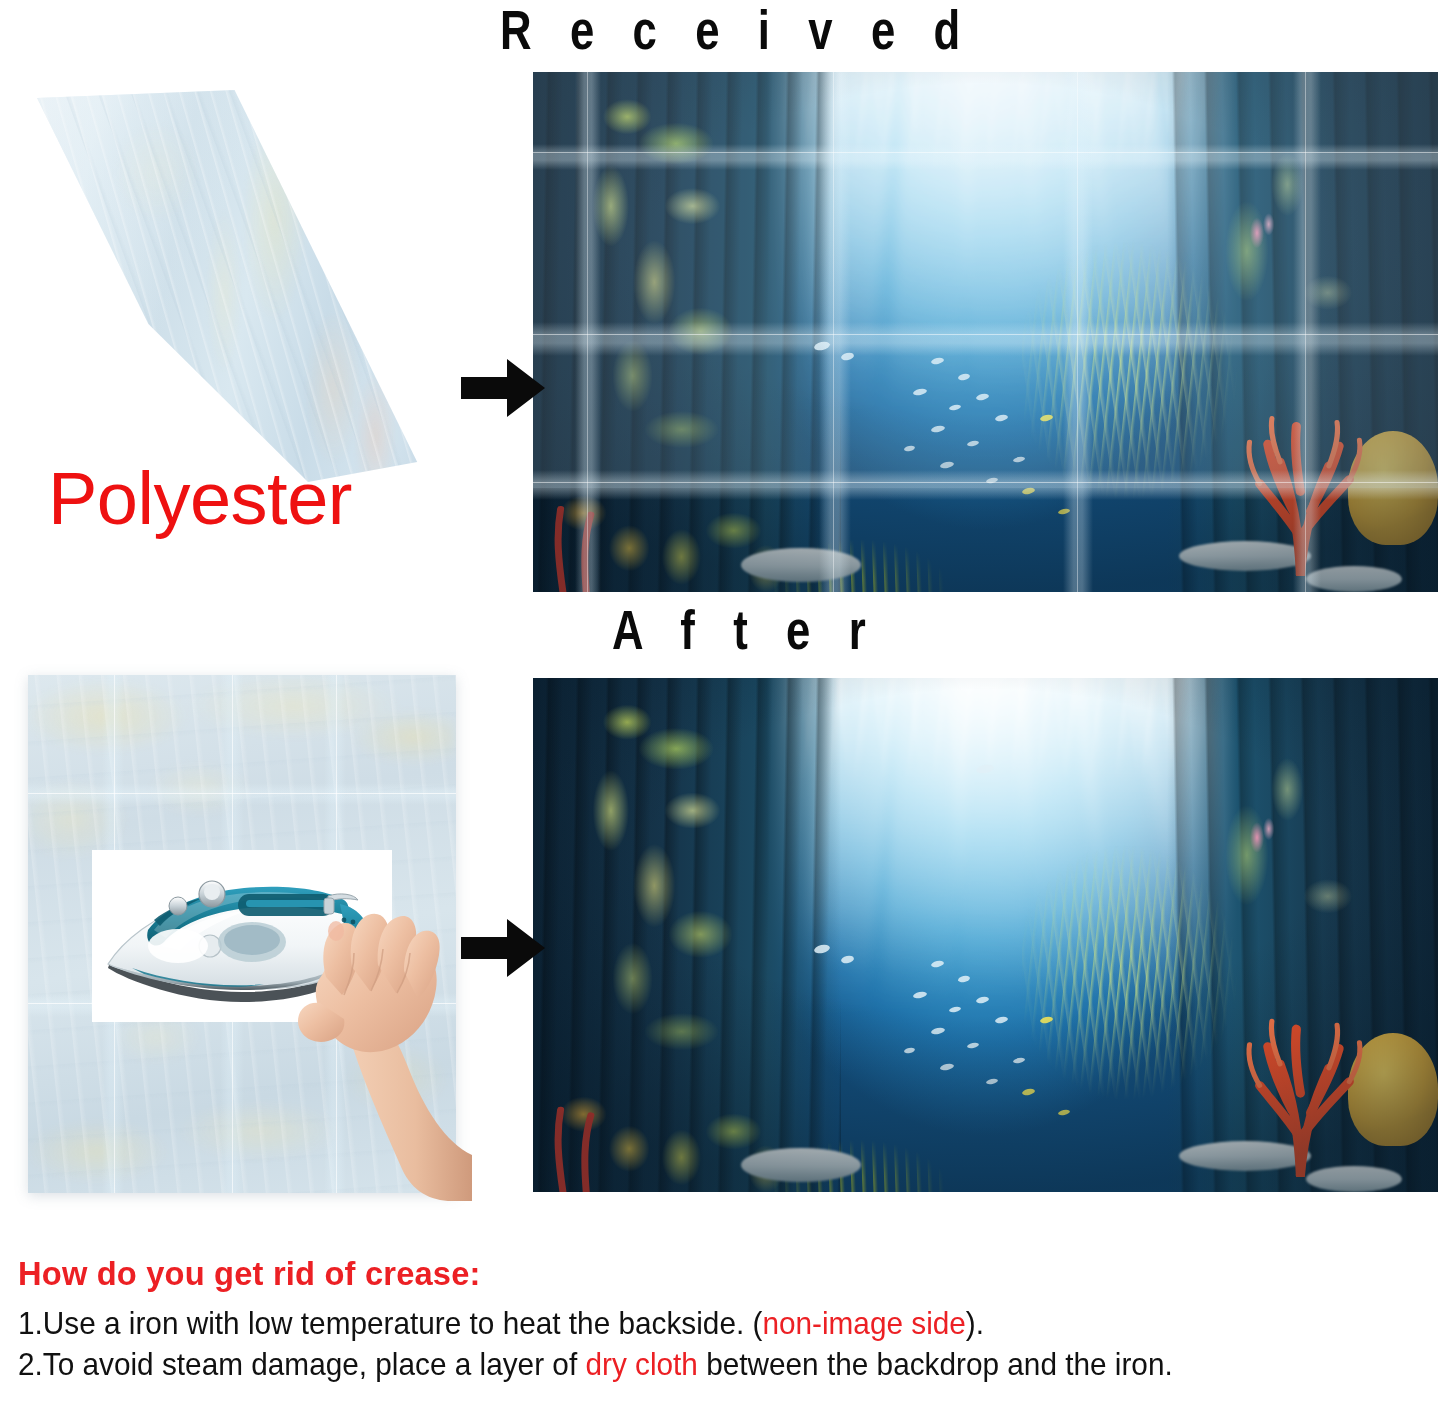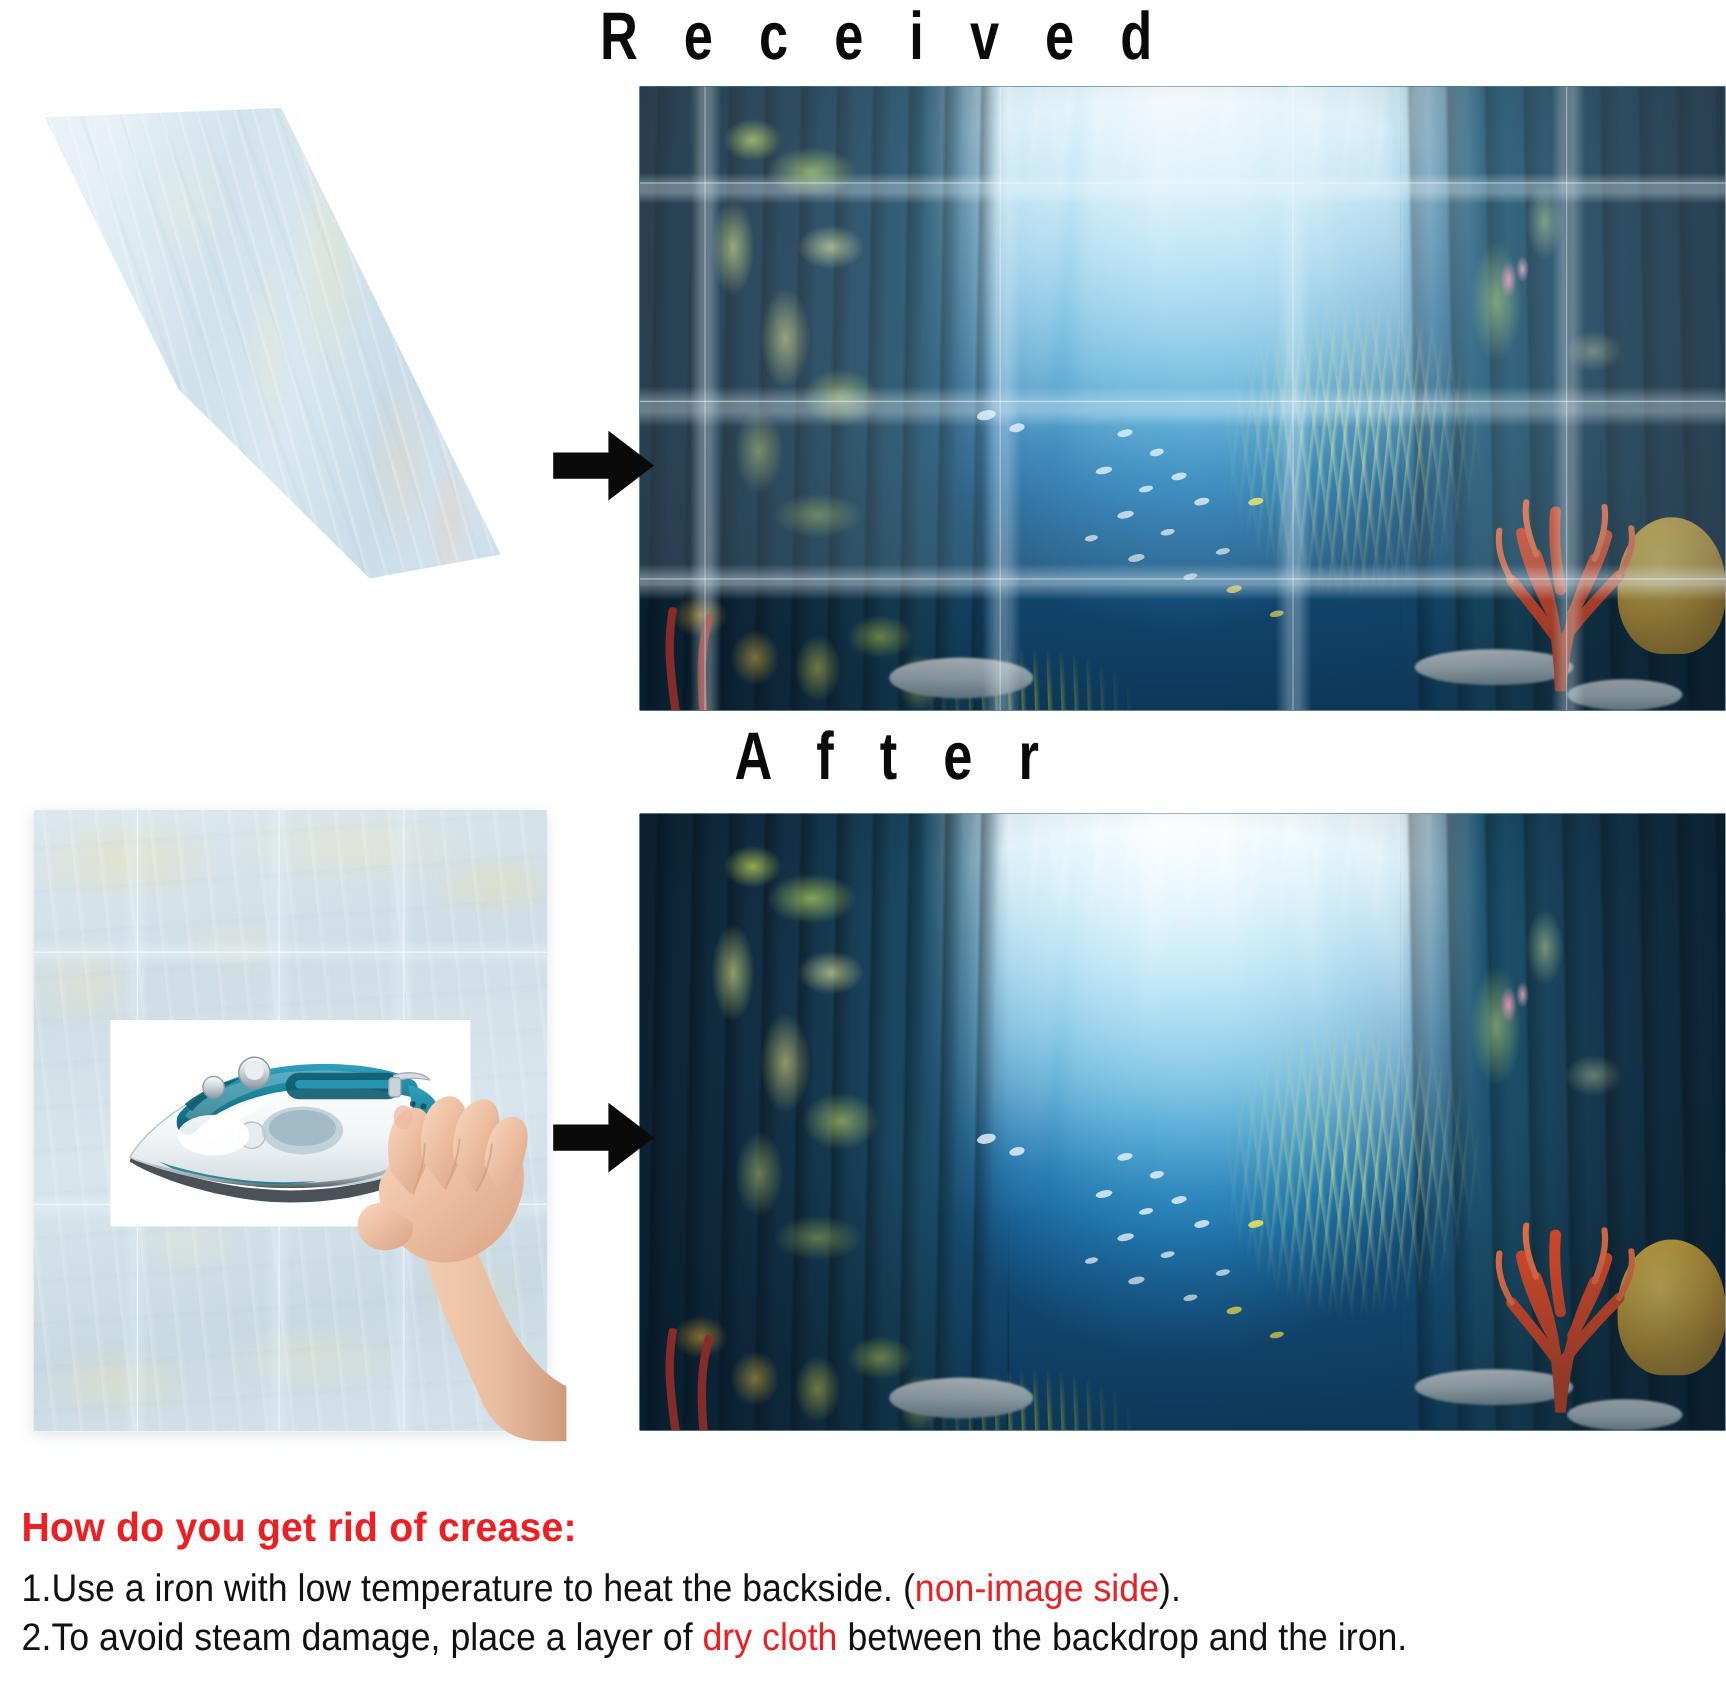--- a/index.html
+++ b/index.html
@@ -370,20 +370,21 @@
 <div class="stage">
 
   <div class="section-heading" id="heading-received">R e c e i v e d</div>
 
   <div id="folded-fabric">
     <div class="sheet"></div>
     <div class="ghost-art"></div>
     <div class="fibers"></div>
   </div>
 
+  <div id="polyester-label">Polyester</div>
 
   <div class="flow-arrow" id="arrow-top">
     <svg width="88" height="66" viewBox="0 0 88 66" aria-hidden="true">
       <path d="M2,22 L48,22 L48,4 L86,33 L48,62 L48,44 L2,44 Z" fill="#0a0a0a"></path>
     </svg>
   </div>
 
   <div class="reef" id="reef-received">
     <div class="water"></div>
     <div class="surface"></div>

